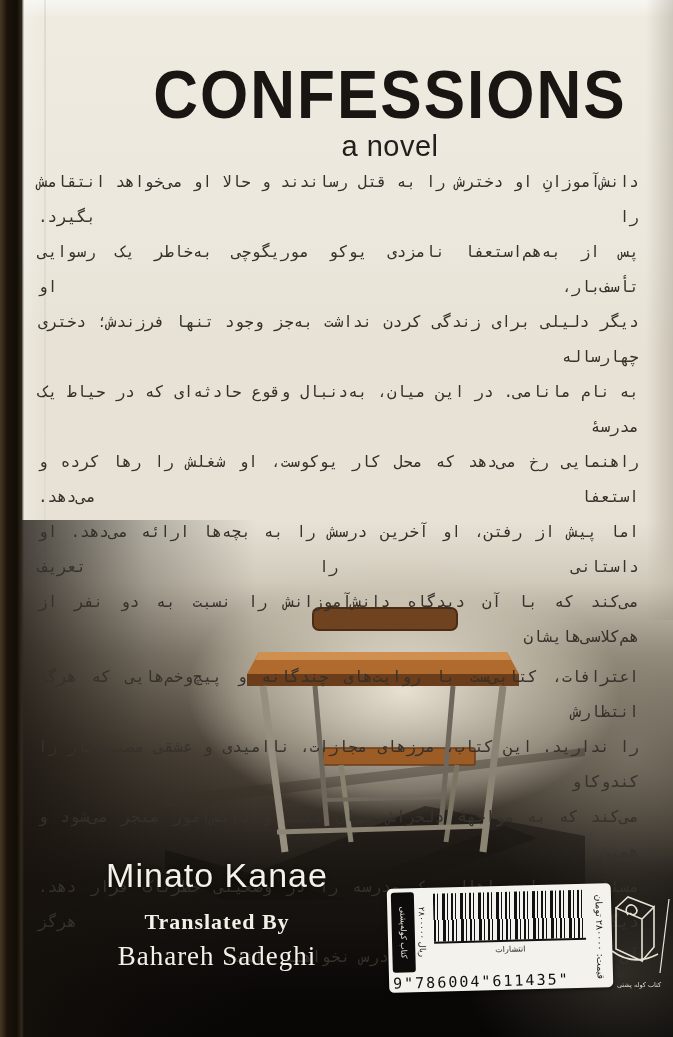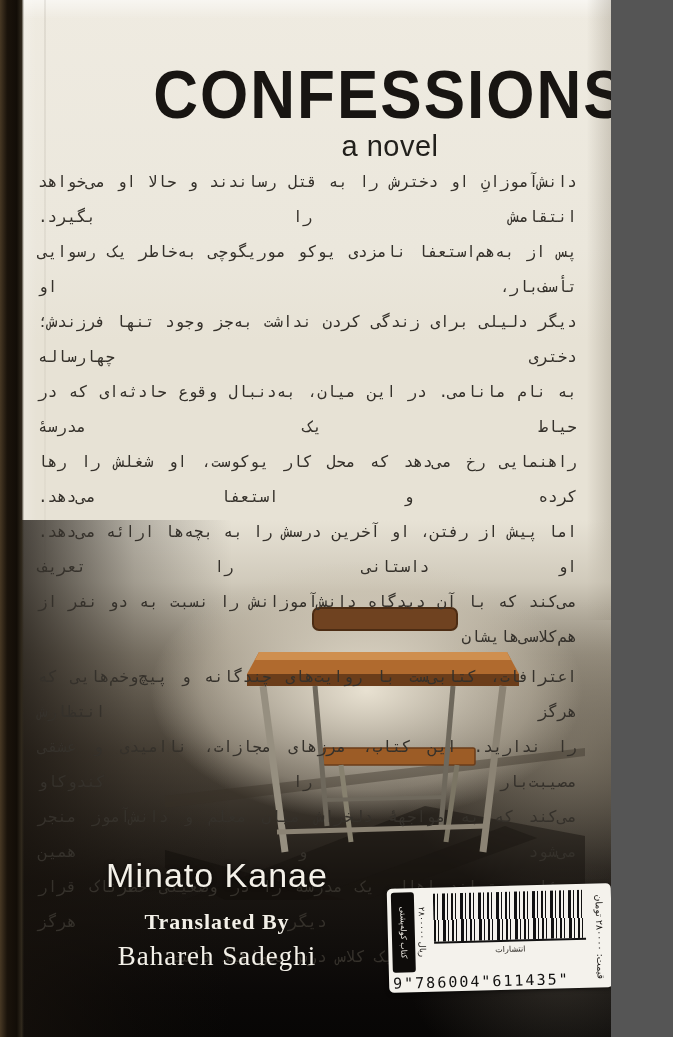--- a/index.html
+++ b/index.html
@@ -1,18 +1,18 @@
 <!DOCTYPE html>
 <html style="--cover-cream: #ebe7dc; --title-ink: #181512; --body-ink: #35312b; --photo-dark: #0a0807; --desk-wood: #b06a2e; --sticker-white: #f4f2ec;"><head>
 <meta charset="utf-8">
 <style>
   * { margin:0; padding:0; box-sizing:border-box; }
   html,body { background:#555; }
   #cover {
-    position:relative; width:611px; height:1037px; overflow:hidden;
+    position:relative; width:673px; height:1037px; overflow:hidden;
     background: var(--cover-cream, #ebe7dc);
     font-family:"Liberation Sans", sans-serif;
   }
   
   #cover .paper-sheen {
     position:absolute; inset:0;
     background:
       linear-gradient(90deg, rgba(255,255,255,0.5) 0%, rgba(255,255,255,0) 6%),
       linear-gradient(270deg, rgba(120,110,92,0.28) 0%, rgba(120,110,92,0) 4%),
       linear-gradient(180deg, rgba(255,255,255,0.55) 0%, rgba(255,255,255,0) 3%),
@@ -183,14 +183,31 @@
         <div class="barcode-wrap">
           <div class="bars"></div>
           <div class="pub-label">انتشارات</div>
         </div>
       </div>
       <div class="isbn-row">9"786004"611435"</div>
     </div>
     <div class="price-col">قیمت: ۲۸۰۰۰۰ تومان</div>
   </div>
 
+  <div class="logo-block">
+    <svg width="62" height="82" viewBox="0 0 62 82">
+      <g stroke="#e6e1d4" fill="none" stroke-width="1.6">
+
+        <path d="M8 56 L34 68 L34 26 L8 15 Z"></path>
+        <path d="M34 68 L46 54 L46 14 L34 26"></path>
+        <path d="M8 15 L20 4 L46 14"></path>
+
+        <path d="M20 22 c -6 -8 4 -14 8 -7 c 3 5 -3 9 -6 5"></path>
+
+        <path d="M4 58 q 22 16 46 3"></path>
+
+        <path d="M52 80 L61 6" stroke-width="1.2"></path>
+      </g>
+    </svg>
+    <div class="logo-label">کتاب کوله پشتی</div>
+  </div>
 
 </div>
 
 </body></html>

